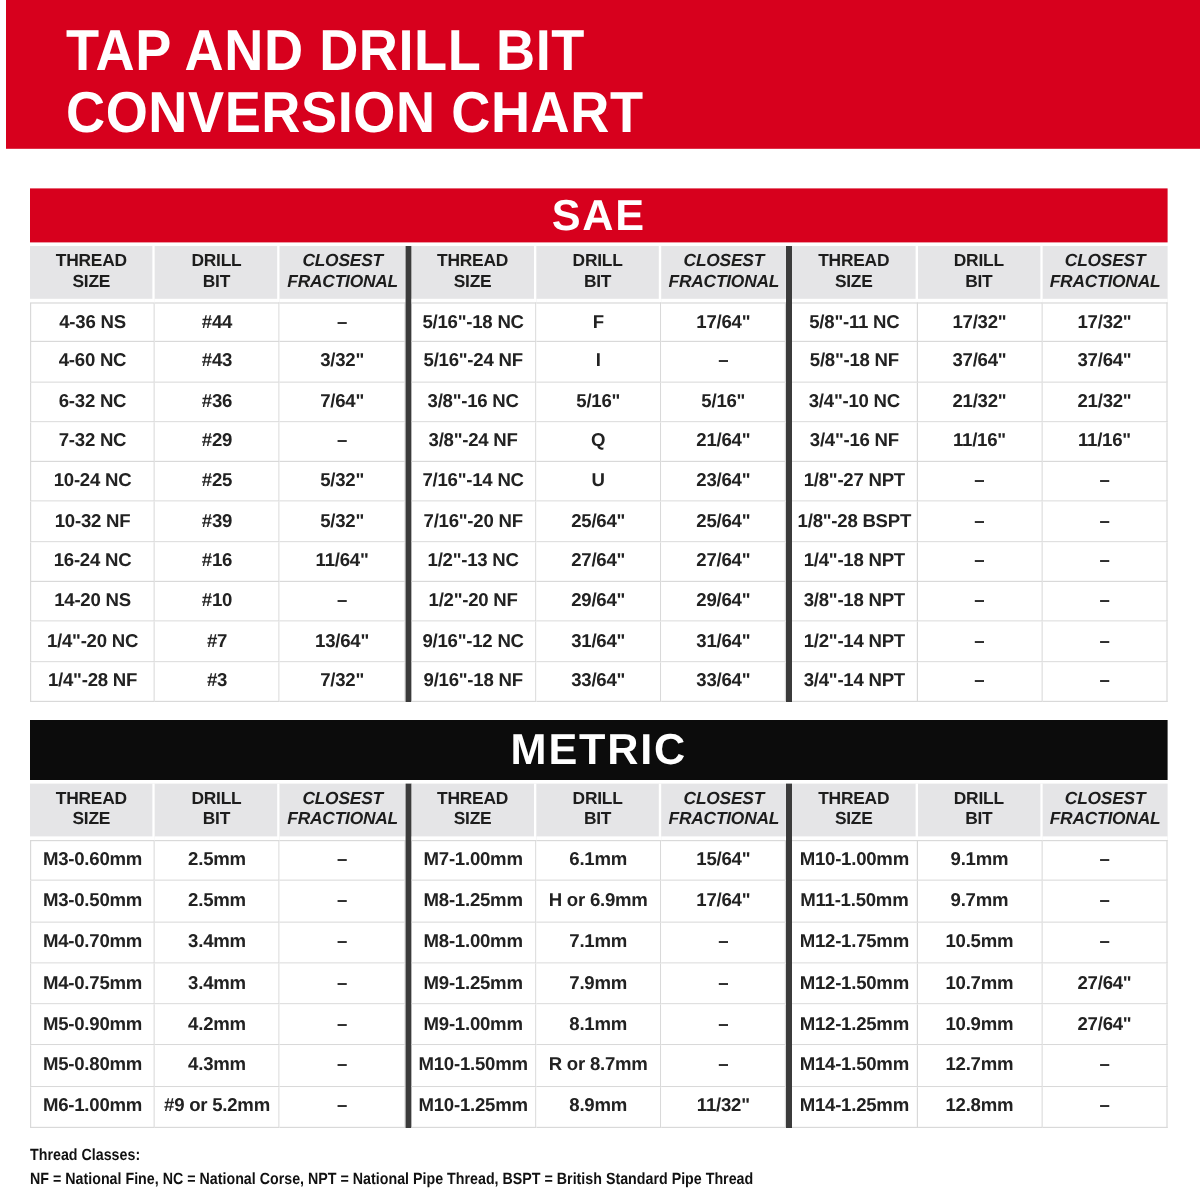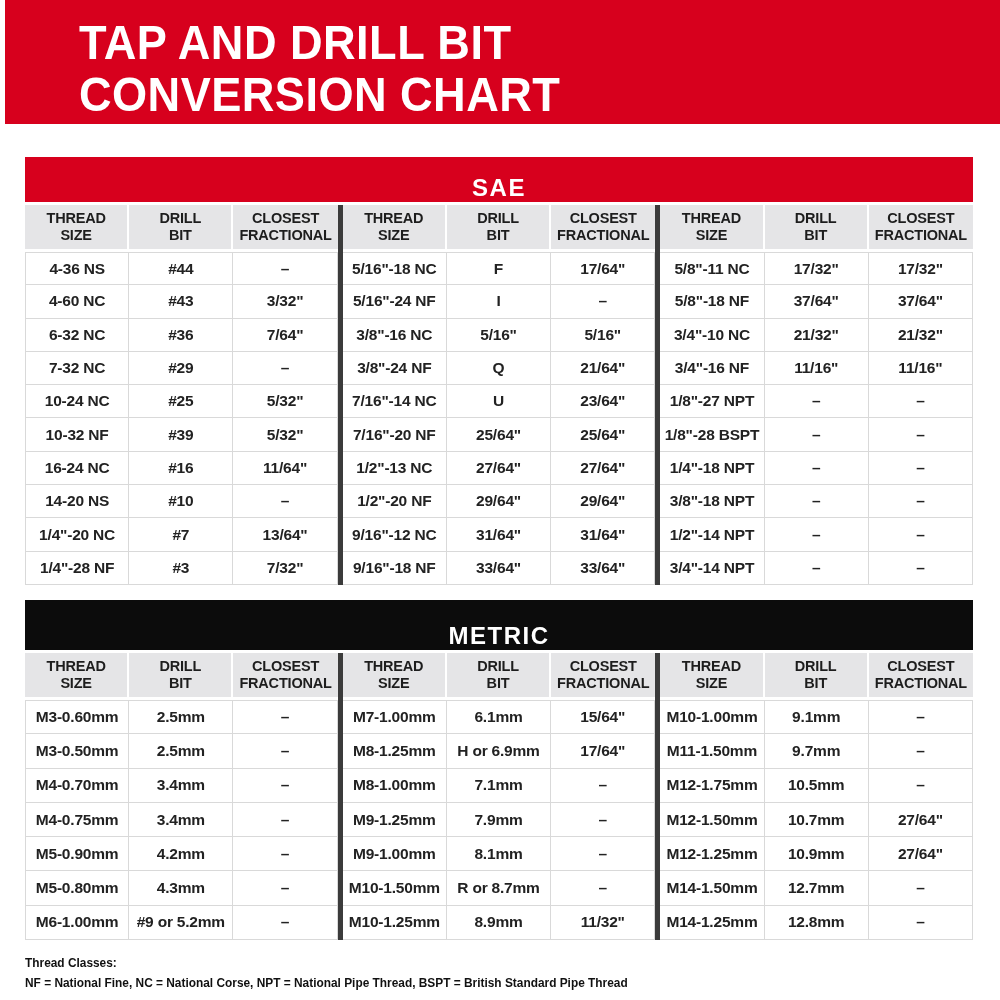--- a/index.html
+++ b/index.html
@@ -16,40 +16,40 @@
     background: #ffffff;
     font-family: "Liberation Sans", sans-serif;
     overflow: hidden;
   }
   
   .top-banner {
     margin-left: 5px;
     height: 124px;
     background: var(--red, #D7001D);
     color: #ffffff;
-    padding: 17px 0 0 74px;
+    padding: 17px 0 0 50px;
   }
   .title-wrap {
     transform: scaleX(0.94);
     transform-origin: left top;
   }
   .title-line {
     font-size: 48px;
     font-weight: bold;
     line-height: 52px;
     letter-spacing: 0.5px;
     white-space: nowrap;
   }
   
   .content { margin: 0 27px 0 25px; width: 948px; }
   .section-bar {
     height: 45px;
-    display: flex; align-items: flex-end; justify-content: center;
+    display: flex; align-items: center; justify-content: center;
     color: #ffffff;
-    font-size: 24px; font-weight: bold; letter-spacing: 1.5px;
+    font-size: 36px; font-weight: bold; letter-spacing: 1.5px;
   }
   .sae-bar  { margin-top: 33px; background: var(--red, #D7001D); }
   .metric-bar { margin-top: 15px; height: 50px; background: var(--black, #0C0C0C); }
   .tbl { display: flex; margin-top: 3px; align-items: stretch; }
   .gsep { width: 5px; background: var(--separator-dark, #3B3B3B); flex: 0 0 auto; }
   .group {
     flex: 1 1 0;
     display: grid;
     grid-template-columns: 1fr 1fr 1fr;
   }
@@ -59,21 +59,21 @@
     background: var(--header-gray, #E5E5E7);
     display: flex; align-items: center; justify-content: center;
     text-align: center;
     white-space: pre-line;
     font-weight: bold; font-size: 14.5px; line-height: 1.2;
     letter-spacing: -0.2px;
     color: #1D1D1D;
     border-right: 2px solid #ffffff;
     border-bottom: 3px solid #ffffff;
   }
-  .hcell.c3 { border-right: none; }
+  .hcell.c3 { border-right: none; font-style: italic; }
   .cell {
     background: #ffffff;
     display: flex; align-items: center; justify-content: center;
     font-weight: bold; font-size: 15.5px;
     letter-spacing: -0.2px;
     color: var(--text-dark, #222222);
     border-bottom: 1px solid var(--row-line, #D9D9D9);
     border-right: 1px solid var(--row-line, #D9D9D9);
     white-space: nowrap;
   }

